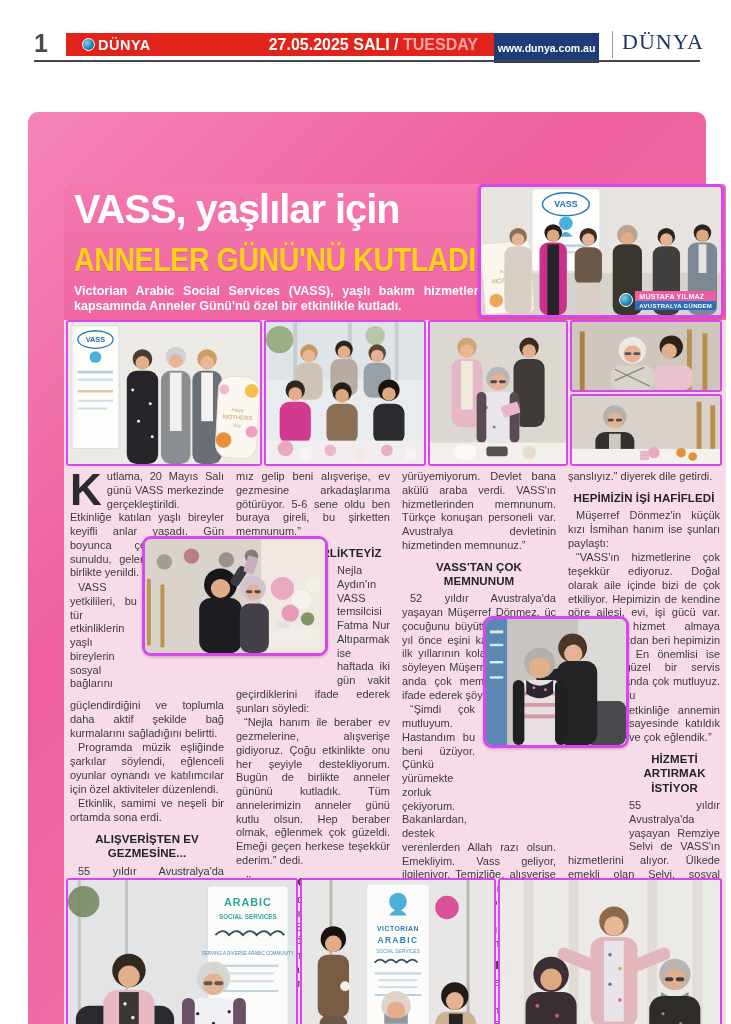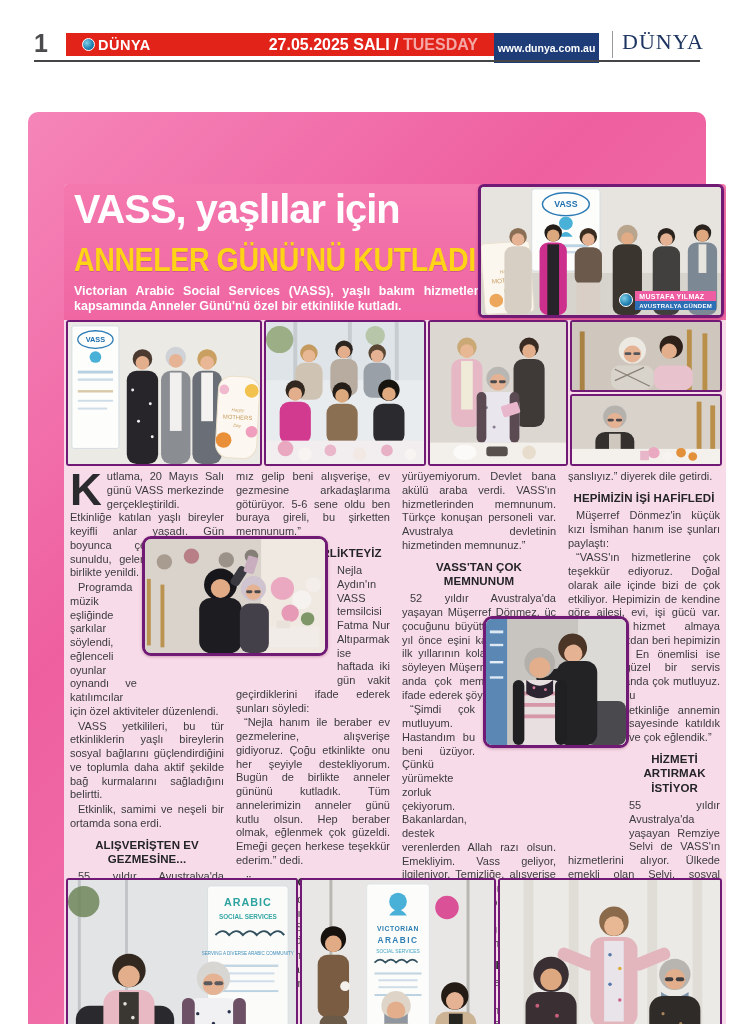--- a/index.html
+++ b/index.html
@@ -22,21 +22,21 @@
   
   .frame{position:absolute;left:28px;top:64px;width:678px;height:950px;border-radius:10px;
     background:linear-gradient(135deg,#f585b9 0%,#ee5f9f 35%,#f174ac 70%,#e9529a 100%);margin-top:48px;}
   .inner{position:absolute;left:36px;top:72px;width:662px;height:934px;background:#f7dbe8;border-radius:4px;overflow:hidden;}
   .headzone{position:absolute;left:0;top:0;width:100%;height:136px;background:linear-gradient(180deg,#f478ae,#ef66a3);}
   
   .kicker{position:absolute;left:10px;top:2px;width:410px;color:#fff;font-size:41px;font-weight:800;letter-spacing:-1px;transform:scaleX(.97);transform-origin:left;white-space:nowrap;}
   .mainline{position:absolute;left:10px;top:56px;color:#ffd316;font-size:34px;font-weight:800;letter-spacing:-.5px;transform:scaleX(.84);transform-origin:left;white-space:nowrap;text-shadow:0 1px 0 rgba(120,30,80,.25);}
   .subhead{position:absolute;left:10px;top:100px;width:408px;color:#fff;font-size:12.5px;font-weight:700;line-height:1.22;text-align:justify;}
   
-  .ph{position:absolute;border:3px solid #701a75;box-sizing:border-box;overflow:hidden;background:#d8d4cf;}
+  .ph{position:absolute;border:3px solid #d946ef;box-sizing:border-box;overflow:hidden;background:#d8d4cf;}
   .ph svg{display:block;width:100%;height:100%;}
   .ph-top{border-radius:6px;box-shadow:0 1px 3px rgba(120,20,70,.35);}
   .ph-row{border-width:2.5px;border-radius:3px;}
   .ph-inline{border-radius:9px;box-shadow:0 1px 3px rgba(120,20,70,.3);z-index:5;}
   .credit{position:absolute;right:5px;bottom:5px;display:flex;align-items:flex-start;gap:2px;z-index:6;}
   .credit .globe{width:14px;height:14px;margin-top:2px;}
   .credit .lines{display:flex;flex-direction:column;}
   .credit .l1{background:#ee5ca1;color:#fff;font-size:7px;font-weight:700;padding:1.5px 4px;letter-spacing:.3px;}
   .credit .l2{background:#2d6fb5;color:#fff;font-size:6px;font-weight:700;padding:1.5px 4px;letter-spacing:.3px;}
   
@@ -279,22 +279,22 @@
           <circle cx="98" cy="64" r="5" fill="#f6f3f0"></circle>
           <circle cx="112" cy="60" r="5" fill="#e2903a"></circle>
           <circle cx="124" cy="64" r="4.5" fill="#e2903a"></circle>
           <rect x="70" y="58" width="9" height="10" fill="#e7b7c9"></rect>
     </svg>
   </div>
 
   <div class="col" style="left:6px;">
     <p><span class="dropcap">K</span><span>utlama, 20 Mayıs Salı günü VASS merkezinde gerçekleştirildi. Etkinliğe katılan yaşlı bireyler keyifli anlar yaşadı. Gün boyunca çeşitli ikramlar sunuldu, geleneksel yemekler birlikte yenildi.</span></p>
     <div class="spacer sp-r" style="width:82px;height:118px;"></div>
+    <p class="ind">VASS yetkilileri, bu tür etkinliklerin yaşlı bireylerin sosyal bağlarını güçlendirdiğini ve toplumla daha aktif şekilde bağ kurmalarını sağladığını belirtti.</p>
     <p class="ind">Programda müzik eşliğinde şarkılar söylendi, eğlenceli oyunlar oynandı ve katılımcılar için özel aktiviteler düzenlendi.</p>
-    <p class="ind">VASS yetkilileri, bu tür etkinliklerin yaşlı bireylerin sosyal bağlarını güçlendirdiğini ve toplumla daha aktif şekilde bağ kurmalarını sağladığını belirtti.</p>
     <p class="ind">Etkinlik, samimi ve neşeli bir ortamda sona erdi.</p>
     <h4>ALIŞVERİŞTEN EV GEZMESİNE...</h4>
     <p class="ind">55 yıldır Avustralya'da yaşayan 80 yaşındaki Nejla Aydın, VASS anneler günü etkinliğinde çok eğlendiğini ifade ederek şunları söyledi:</p>
     <p class="ind">“Hepsinden ve buranın hükümetinden Allah razı olsun. Geldiğimizde çalıştık ama şimdi rahat ediyoruz. Haftada iki gün üç saat temizlikçim geliyor. Yine haftada iki gün bir kızı-</p>
   </div>
 
   <div class="col" style="left:172px;">
     <p>mız gelip beni alışverişe, ev gezmesine arkadaşlarıma götürüyor. 5-6 sene oldu ben buraya gireli, bu şirketten memnunum.”</p>
     <h4>BUGÜN DE BİRLİKTEYİZ</h4>
     <div class="spacer sp-l" style="width:96px;height:120px;"></div>

